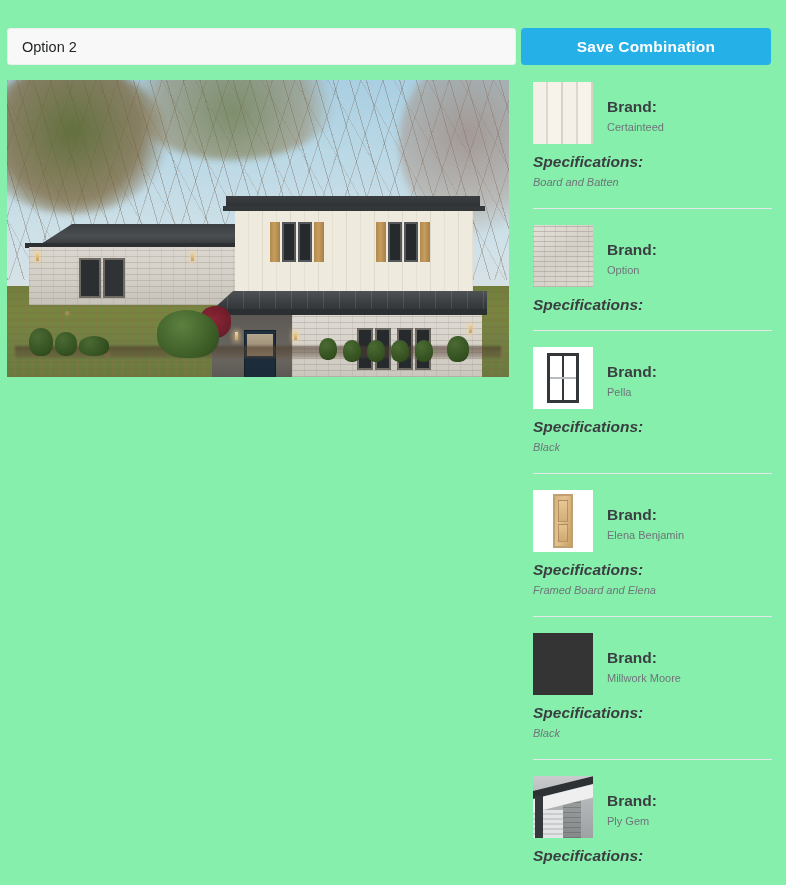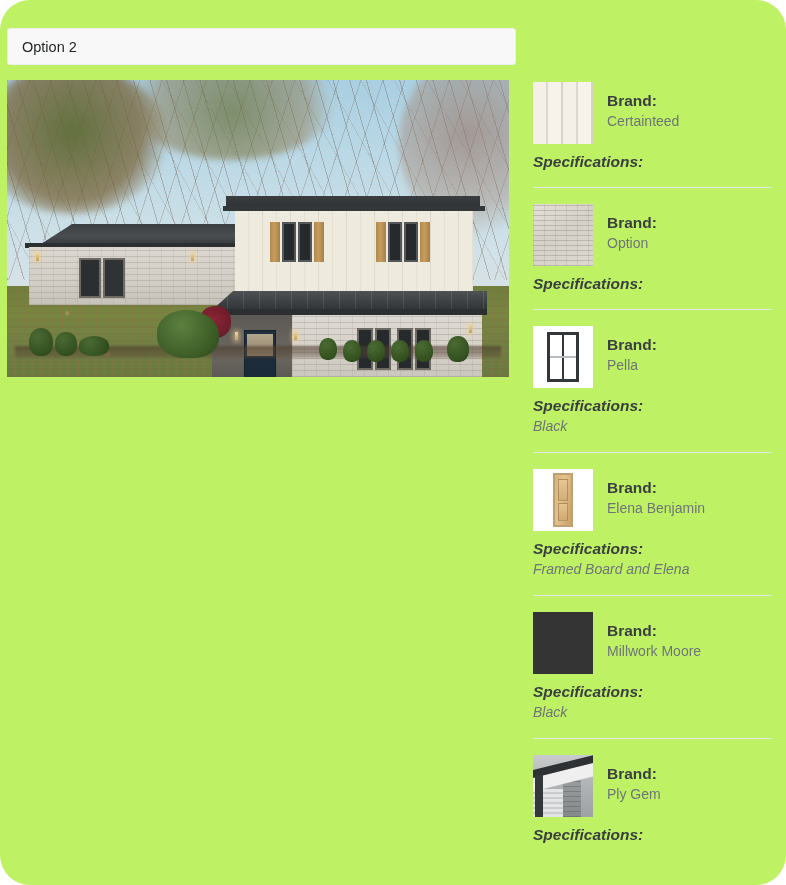--- a/index.html
+++ b/index.html
@@ -10,22 +10,21 @@
     height: 885px;
     overflow: hidden;
     font-family: "Liberation Sans", sans-serif;
     -webkit-font-smoothing: antialiased;
   }
 
   #app {
     position: relative;
     width: 786px;
     height: 885px;
-    background: #bef264;
-    border-radius: 30px;
+    background: #86efac;
   }
 
   
   .topbar {
     position: absolute;
     left: 0; top: 0;
     width: 786px;
     height: 80px;
   }
 
@@ -246,21 +245,21 @@
   
   .list {
     position: absolute;
     left: 533px;
     top: 66px;
     width: 239px;
   }
   .row { position: relative; }
   .row-top {
     display: flex;
-    align-items: flex-start;
+    align-items: center;
     padding-top: 16px;
   }
   .thumb {
     width: 60px;
     height: 62px;
     flex: 0 0 60px;
     background: #ffffff;
     overflow: hidden;
     position: relative;
   }
@@ -269,21 +268,21 @@
     padding-top: 9px;
   }
   .lbl {
     font-size: 15.5px;
     font-weight: 700;
     color: #3b3e40;
     line-height: 20px;
     margin: 0;
   }
   .val {
-    font-size: 14px;
+    font-size: 11px;
     color: #6f7478;
     line-height: 21px;
     margin: 0;
   }
   .spec-block { padding-top: 7px; font-style: italic; }
   .spec-block .lbl { line-height: 21px; }
   .divider {
     height: 1px;
     background: #e6e7e8;
     margin-top: 15px;
@@ -367,20 +366,21 @@
     background: repeating-linear-gradient(0deg,#e2e4e5 0 3px,#c9cbcc 3px 5px);
   }
 </style>
 </head>
 <body>
 
 <div id="app">
 
   <div class="topbar">
     <input class="name-input" type="text" value="Option 2" style="">
+    <button class="save-btn">Save Combination</button>
   </div>
 
   <div class="render-wrap">
     <div class="render">
       <div class="sky"></div>
       <div class="branches"></div>
 
       <div class="canopy" style="left:-30px; top:-16px; width:190px; height:150px;
                   background: radial-gradient(circle at 50% 45%, rgba(92,104,48,.92) 0%, rgba(120,96,52,.72) 55%, rgba(150,120,70,0) 78%);"></div>
       <div class="canopy" style="left:120px; top:-40px; width:210px; height:120px;
@@ -446,20 +446,21 @@
           <div class="thumb">
             <span class="th-bnb"></span>
           </div>
           <div class="row-text">
             <p class="lbl">Brand:</p>
             <p class="val">Certainteed</p>
           </div>
         </div>
         <div class="spec-block">
           <p class="lbl">Specifications:</p>
+          <p class="val">Board and Batten</p>
         </div>
         <div class="divider"></div>
       </div>
       <div class="row">
         <div class="row-top">
           <div class="thumb">
             <span class="th-brick"></span>
           </div>
           <div class="row-text">
             <p class="lbl">Brand:</p>

